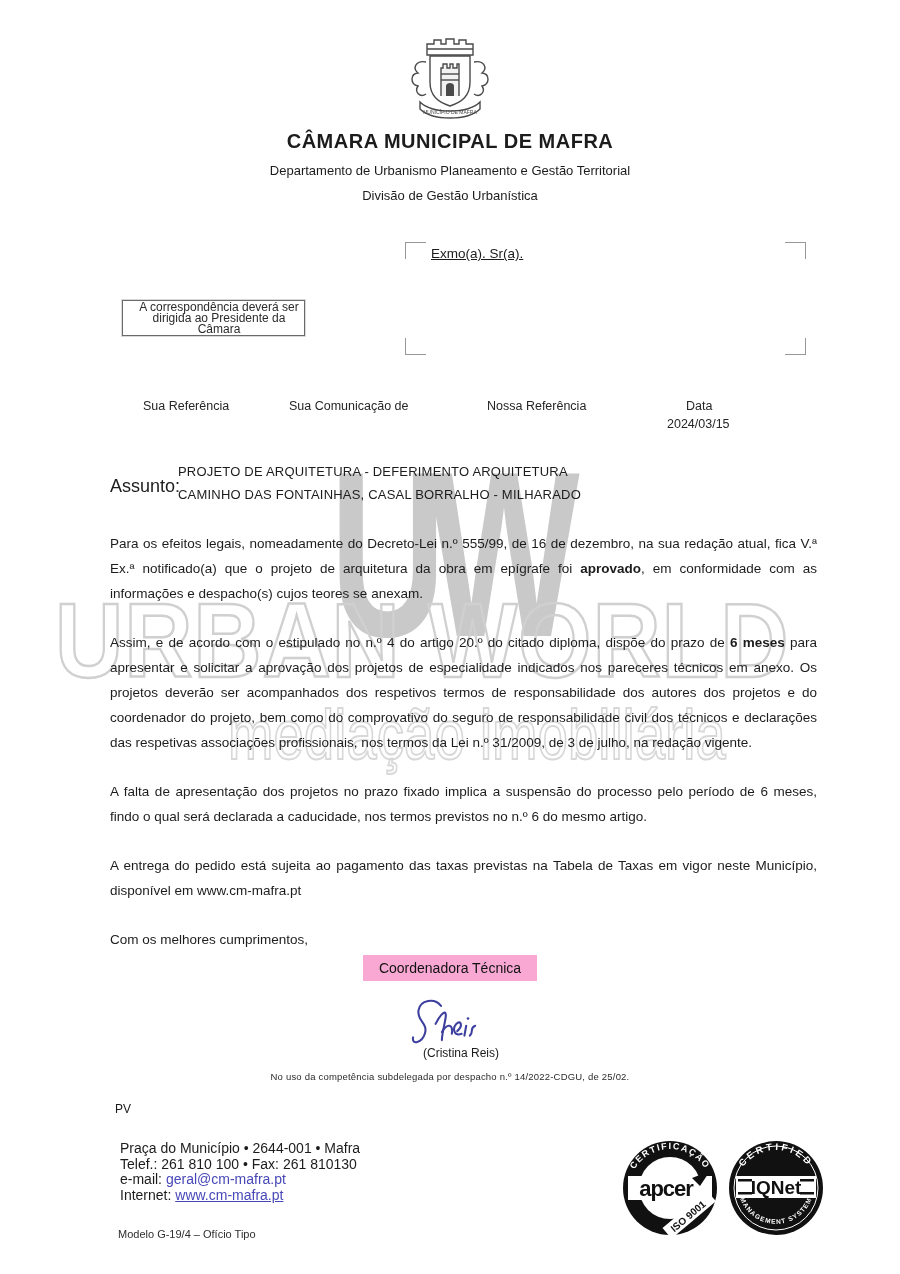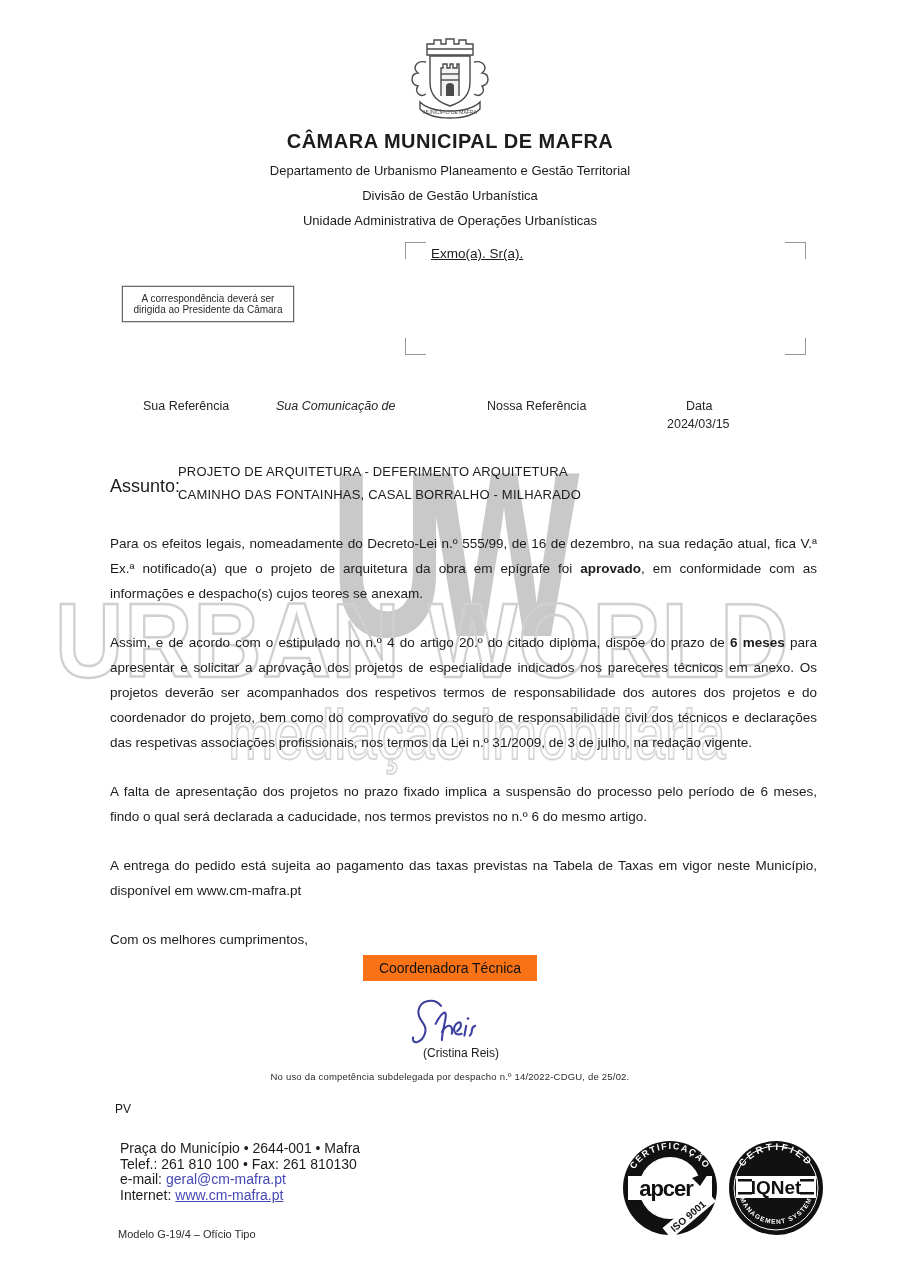--- a/index.html
+++ b/index.html
@@ -45,41 +45,41 @@
 
   
   .corner{position:absolute;width:20px;height:16px;}
   .c-tl{border-top:1px solid #979797;border-left:1px solid #979797;}
   .c-tr{border-top:1px solid #979797;border-right:1px solid #979797;}
   .c-bl{border-bottom:1px solid #979797;border-left:1px solid #979797;}
   .c-br{border-bottom:1px solid #979797;border-right:1px solid #979797;}
   .salutation{font-size:13.5px;}
 
   .corr-box{
-    left:122px;top:286px;width:170px;height:34px;
+    left:122px;top:300px;width:170px;height:34px;
     border:1px solid #6a6a6a;outline:1px solid #d9d9d9;
     display:flex;flex-direction:column;justify-content:center;
-    text-align:center;font-size:10px;line-height:11px;color:#2b2b2b;
+    text-align:center;font-size:12px;line-height:11px;color:#2b2b2b;padding-left:11px;
   }
 
   .ref-label{font-size:12.5px;color:#262626;}
 
   .subject-label{font-size:18px;}
   .subject-line{font-size:13px;letter-spacing:.2px;}
 
   .bodytext{
     left:110px;width:707px;top:531px;
     font-size:13.5px;line-height:25px;text-align:justify;
   }
   .bodytext p{margin:0 0 24px 0;}
   .bodytext p.no-justify{text-align:left;}
 
   .sig-badge-wrap{top:955px;}
   .sig-badge{
-    display:inline-block;background:#f97316;
+    display:inline-block;background:#f9a8d4;
     font-size:14px;line-height:26px;padding:0 16px;color:#111;
   }
   .sig-img-wrap{top:996px;}
   .sig-name{top:1046px;font-size:12px;margin-left:22px;}
   .sig-note{top:1071px;font-size:9.5px;color:#2b2b2b;letter-spacing:.2px;}
 
   .initials{left:115px;top:1102px;font-size:12px;}
   .contact{left:120px;top:1141px;font-size:14px;line-height:15.5px;}
   .contact a{text-decoration:none;}
   .contact .u{text-decoration:underline;}
@@ -115,38 +115,37 @@
           <line x1="51" y1="38" x2="69" y2="38"></line>
           <line x1="51" y1="44" x2="69" y2="44"></line>
 
           <path d="M30,66 C42,78 78,78 90,66 L90,73 C78,85 42,85 30,73 Z"></path>
         </g>
         <text x="60" y="78" text-anchor="middle" font-size="5" fill="#4a4a4a">MUNICÍPIO DE MAFRA</text>
       </svg>
       <div class="org-title">CÂMARA MUNICIPAL DE MAFRA</div>
       <div class="header-sub">Departamento de Urbanismo Planeamento e Gestão Territorial</div>
       <div class="header-sub">Divisão de Gestão Urbanística</div>
-      <div class="header-sub">Unidade Administrativa de Operações Urbanísticas</div>
     </div>
 
     <div>
       <div class="corner c-tl abs" style="left:405px;top:242px;"></div>
       <div class="corner c-tr abs" style="left:785px;top:242px;"></div>
       <div class="corner c-bl abs" style="left:405px;top:338px;"></div>
       <div class="corner c-br abs" style="left:785px;top:338px;"></div>
       <div class="abs salutation" style="left:431px;top:246px;text-decoration:underline;">Exmo(a). Sr(a).</div>
     </div>
 
     <div class="abs corr-box">
       <div>A correspondência deverá ser</div>
       <div>dirigida ao Presidente da Câmara</div>
     </div>
 
     <div class="abs ref-label" style="left:143px;top:399px;">Sua Referência</div>
-    <div class="abs ref-label" style="left:276px;top:399px;font-style:italic;">Sua Comunicação de</div>
+    <div class="abs ref-label" style="left:289px;top:399px;">Sua Comunicação de</div>
     <div class="abs ref-label" style="left:487px;top:399px;">Nossa Referência</div>
     <div class="abs ref-label" style="left:686px;top:399px;">Data</div>
     <div class="abs ref-label" style="left:667px;top:417px;">2024/03/15</div>
 
     <div class="abs subject-label" style="left:110px;top:476px;">Assunto:</div>
     <div class="abs subject-line" style="left:178px;top:464px;">PROJETO DE ARQUITETURA - DEFERIMENTO ARQUITETURA</div>
     <div class="abs subject-line" style="left:178px;top:487px;">CAMINHO DAS FONTAINHAS, CASAL BORRALHO - MILHARADO</div>
 
     <div class="abs bodytext">
       <p><span>Para os efeitos legais, nomeadamente do Decreto-Lei n.º 555/99, de 16 de dezembro, na sua redação atual, fica V.ª Ex.ª notificado(a) que o projeto de arquitetura da obra em epígrafe foi </span><span style="font-weight: bold;">aprovado</span><span>, em conformidade com as informações e despacho(s) cujos teores se anexam.</span></p>

